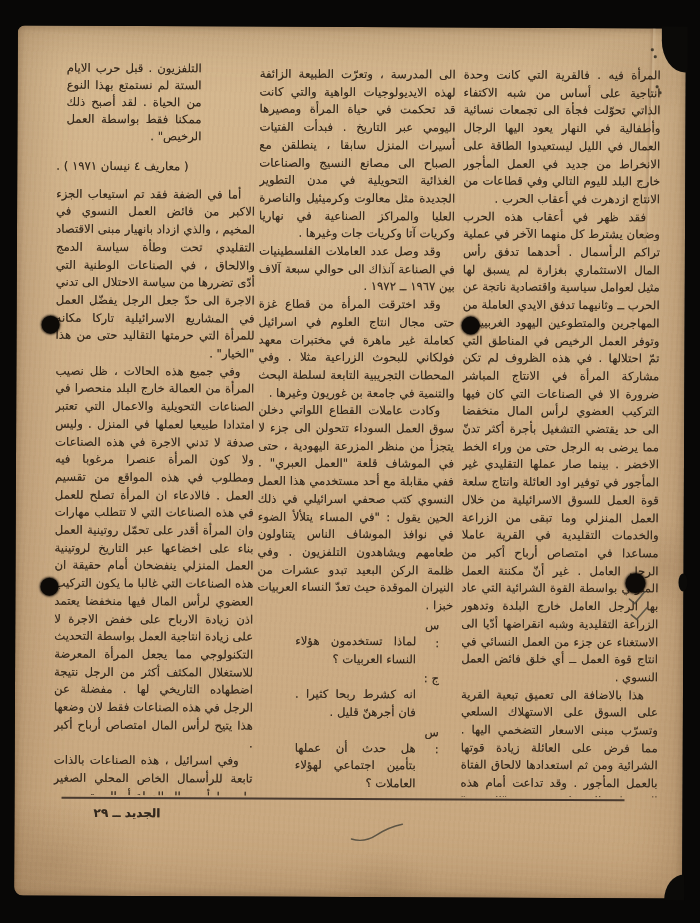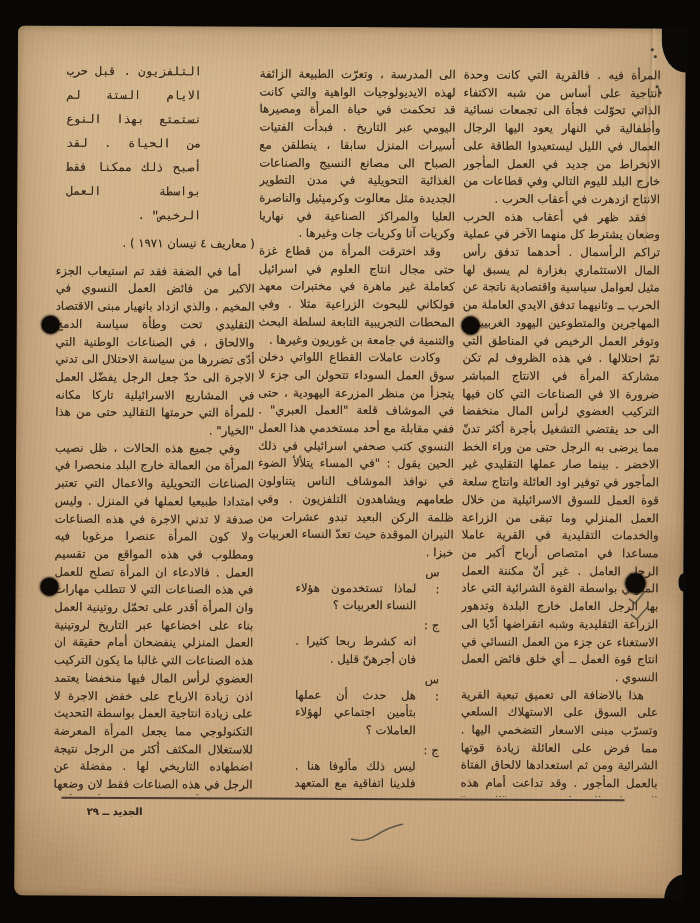--- a/index.html
+++ b/index.html
@@ -24,32 +24,32 @@
   .text-layer{position:absolute;inset:0;direction:rtl;color:#36291c;
     font-size:11.7px;line-height:17.7px;text-align:justify;
     text-shadow:0 0 .4px rgba(54,41,28,.55);}
   .col{position:absolute;top:28px;height:741px;overflow:hidden;}
   .col-right{left:446px;width:197px;}
   .col-mid{left:242px;width:196px;}
   .col-left{left:39px;width:199px;top:31px;height:738px;}
   .text-layer p{margin:0;text-indent:14px;}
   .cont-first p:first-child{text-indent:0;margin-top:11px;}
   
-  .quote{margin:3px 54px 0 10px;line-height:24px;text-align:justify;font-family:Liberation Mono, monospace;}
-  .quote-src{margin:7px 0 10px 0;text-align:right;letter-spacing:.3px;}
+  .quote{margin:3px 54px 0 10px;line-height:17px;text-align:justify;}
+  .quote-src{margin:13px 0 10px 0;text-align:left;letter-spacing:.3px;}
   
   .qa{margin:2px 14px 0 38px;}
   .qa-item{display:flex;gap:5px;margin-bottom:2px;}
   .qa-label{flex:0 0 18px;}
   .qa-text{flex:1;text-align:justify;margin-top:16px;}
   
   .rule{position:absolute;left:47px;top:771px;width:563px;height:2px;
     background:#3e3128;opacity:.92;}
-  .footer{position:absolute;left:48px;top:780px;width:80px;direction:rtl;
-    font-size:10px;font-weight:bold;color:#33281d;text-shadow:0 0 .4px rgba(51,40,29,.6);}
+  .footer{position:absolute;left:66px;top:780px;width:80px;direction:rtl;
+    font-size:12px;font-weight:bold;color:#33281d;text-shadow:0 0 .4px rgba(51,40,29,.6);}
   
   .hole{position:absolute;background:#0d0a07;border-radius:50%;
     box-shadow:0 0 2px 1px rgba(15,10,6,.75);}
   .hole-1{left:25px;top:290px;width:18px;height:18px;}
   .hole-2{left:445px;top:289px;width:18px;height:18px;}
   .hole-3{left:25px;top:552px;width:18px;height:18px;}
   .hole-4{left:610px;top:545px;width:20px;height:20px;}
   
   .penmark{position:absolute;opacity:.85;}
   .check-1{left:612px;top:562px;transform:rotate(-6deg);}
@@ -80,20 +80,21 @@
     <div class="text-layer">
       <section class="col col-right cont-first">
           <p>المرأة فيه . فالقرية التي كانت وحدة انتاجية على أساس من شبه الاكتفاء الذاتي تحوّلت فجأة الى تجمعات نسائية وأطفالية في النهار يعود اليها الرجال العمال في الليل ليستعيدوا الطاقة على الانخراط من جديد في العمل المأجور خارج البلد لليوم التالي وفي قطاعات من الانتاج ازدهرت في أعقاب الحرب .</p>
           <p>فقد ظهر في أعقاب هذه الحرب وضعان يشترط كل منهما الآخر في عملية تراكم الرأسمال . أحدهما تدفق رأس المال الاستثماري بغزارة لم يسبق لها مثيل لعوامل سياسية واقتصادية ناتجة عن الحرب ــ وثانيهما تدفق الايدي العاملة من المهاجرين والمتطوعين اليهود الغربيين ، وتوفر العمل الرخيص في المناطق التي تمّ احتلالها . في هذه الظروف لم تكن مشاركة المرأة في الانتاج المباشر ضرورة الا في الصناعات التي كان فيها التركيب العضوي لرأس المال منخفضا الى حد يقتضي التشغيل بأجرة أكثر تدنّ مما يرضى به الرجل حتى من وراء الخط الاخضر . بينما صار عملها التقليدي غير المأجور في توفير اود العائلة وانتاج سلعة قوة العمل للسوق الاسرائيلية من خلال العمل المنزلي وما تبقى من الزراعة والخدمات التقليدية في القرية عاملا مساعدا في امتصاص أرباح أكبر من الرجل العامل . غير أنّ مكننة العمل المنزلي بواسطة القوة الشرائية التي عاد بها الرجل العامل خارج البلدة وتدهور الزراعة التقليدية وشبه انقراضها أدّيا الى الاستغناء عن جزء من العمل النسائي في انتاج قوة العمل ــ أي خلق فائض العمل النسوي .</p>
           <p>هذا بالاضافة الى تعميق تبعية القرية على السوق على الاستهلاك السلعي وتسرّب مبنى الاسعار التضخمي اليها . مما فرض على العائلة زيادة قوتها الشرائية ومن ثم استعدادها لالحاق الفتاة بالعمل المأجور . وقد تداعت أمام هذه الضرورات الاقتصادية حصون "الشرف" المنيعة التي طالما اعاقت خروج الفتاة من البيت حتى</p>
         </section>
 
       <section class="col col-mid">
         <div class="cont-first">
             <p>الى المدرسة ، وتعرّت الطبيعة الزائفة لهذه الايديولوجيات الواهية والتي كانت قد تحكمت في حياة المرأة ومصيرها اليومي عبر التاريخ . فبدأت الفتيات أسيرات المنزل سابقا ، ينطلقن مع الصباح الى مصانع النسيج والصناعات الغذائية التحويلية في مدن التطوير الجديدة مثل معالوت وكرميئيل والناصرة العليا والمراكز الصناعية في نهاريا وكريات آتا وكريات جات وغيرها .</p>
+            <p>وقد وصل عدد العاملات الفلسطينيات في الصناعة آنذاك الى حوالي سبعة آلاف بين ١٩٦٧ ــ ١٩٧٢ .</p>
             <p>وقد اخترقت المرأة من قطاع غزة حتى مجال انتاج العلوم في اسرائيل كعاملة غير ماهرة في مختبرات معهد فولكاني للبحوث الزراعية مثلا . وفي المحطات التجريبية التابعة لسلطة البحث والتنمية في جامعة بن غوريون وغيرها .</p>
             <p>وكادت عاملات القطاع اللواتي دخلن سوق العمل السوداء تتحولن الى جزء لا يتجزأ من منظر المزرعة اليهودية ، حتى في الموشاف قلعة "العمل العبري" . ففي مقابلة مع أحد مستخدمي هذا العمل النسوي كتب صحفي اسرائيلي في ذلك الحين يقول : "في المساء يتلألأ الضوء في نوافذ الموشاف الناس يتناولون طعامهم ويشاهدون التلفزيون . وفي ظلمة الركن البعيد تبدو عشرات من النيران الموقدة حيث تعدّ النساء العربيات خبزا .</p>
           </div>
         <div class="qa">
             <div class="qa-item">
               <span class="qa-label">س :</span>
               <span class="qa-text">لماذا تستخدمون هؤلاء النساء العربيات ؟</span>
             </div>
             <div class="qa-item">
               <span class="qa-label">ج :</span>

